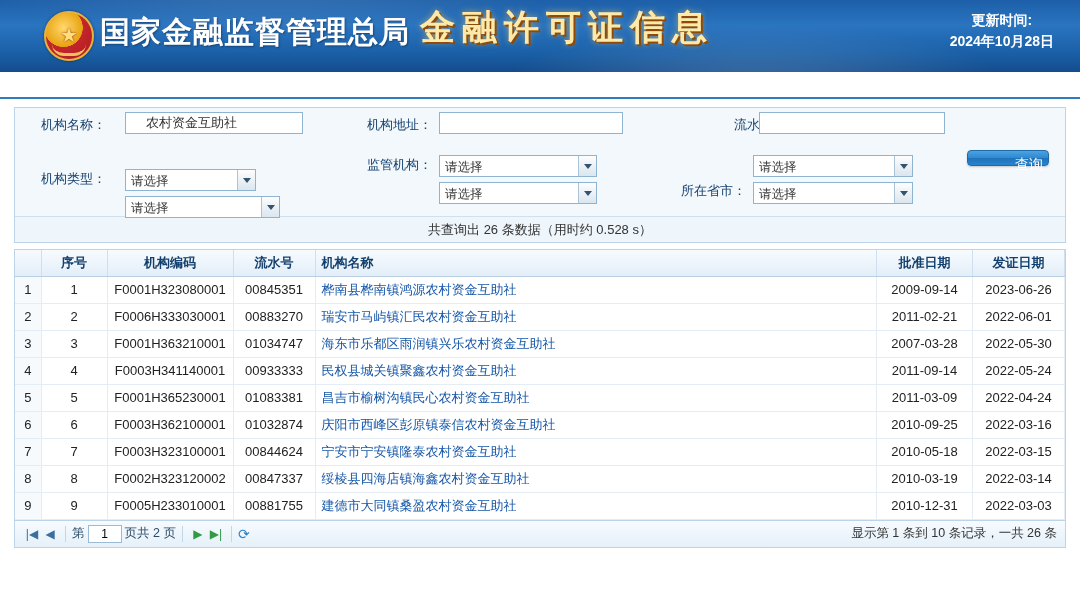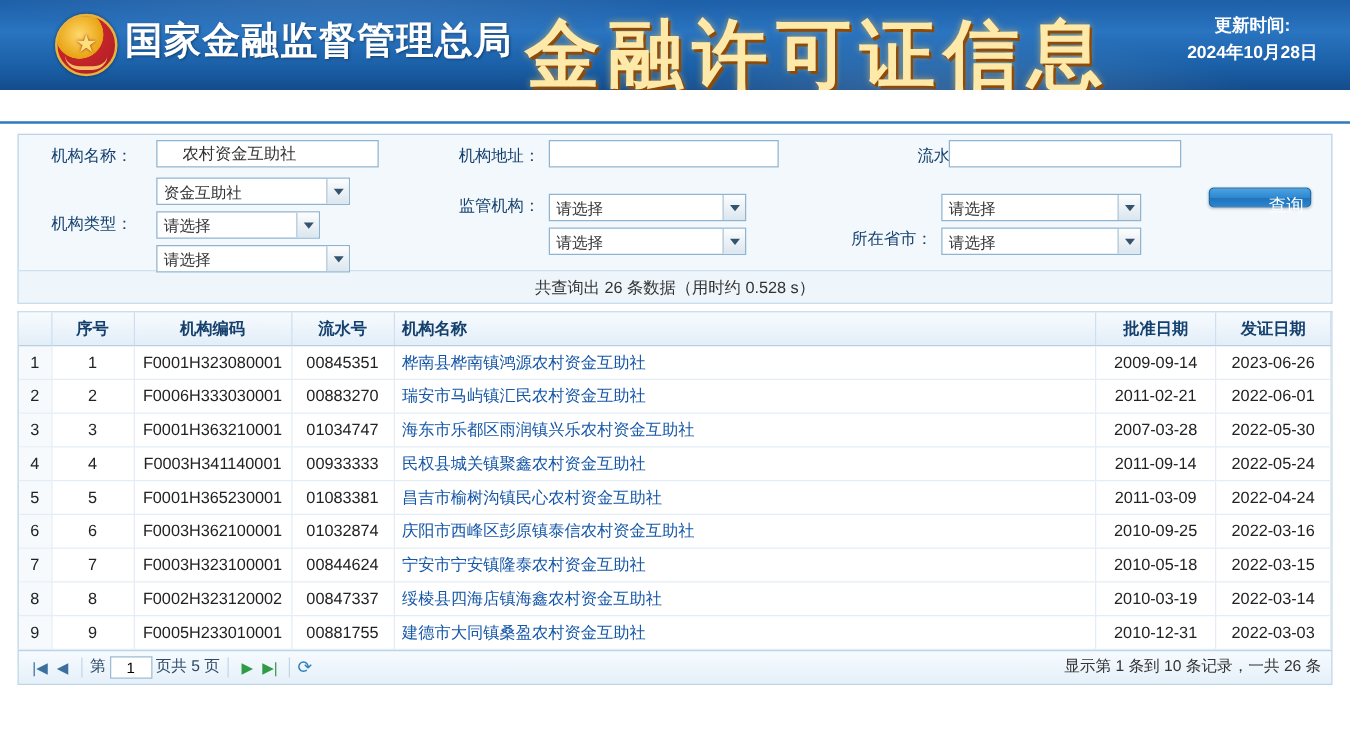--- a/index.html
+++ b/index.html
@@ -61,21 +61,21 @@
     font-size: 30px;
     font-weight: bold;
     color: #ffffff;
     letter-spacing: 1px;
     text-shadow: 1px 1px 2px rgba(0,0,0,0.35);
     font-family: "DejaVu Sans", "Liberation Sans", sans-serif;
   }
   .big-title {
     position: absolute;
     left: 420px; top: 4px;
-    font-size: 60px;
+    font-size: 35px;
     font-weight: bold;
     color: #ffe9a8;
     letter-spacing: 7px;
     text-shadow: 2px 2px 0 #8d4b0b, 0 0 6px rgba(255,200,80,.6);
     font-family: Liberation Sans, sans-serif;
   }
   .update-box {
     position: absolute;
     right: 26px; top: 10px;
     text-align: center;
@@ -308,26 +308,20 @@
       <input class="txt" style="left: 110px; top: 4px; width: 178px;" value="农村资金互助社">
 
       <div class="fld-label" style="left:352px; top:8px;">机构地址：</div>
       <input class="txt" style="left: 424px; top: 4px; width: 184px;" value="">
 
       <div class="fld-label" style="left:680px; top:8px;margin-left:39px;">流水号：</div>
       <input class="txt" style="left: 744px; top: 4px; width: 186px;" value="">
 
       <div class="fld-label" style="left:26px; top:62px;">机构类型：</div>
 
-      <div class="sel" style="left:110px; top:34px; width:155px;">
-        <span>资金互助社</span>
-        <span class="arrow">
-            <i></i>
-          </span>
-      </div>
       <div class="sel" style="left:110px; top:61px; width:131px;">
         <span>请选择</span>
         <span class="arrow">
             <i></i>
           </span>
       </div>
       <div class="sel" style="left:110px; top:88px; width:155px;">
         <span>请选择</span>
         <span class="arrow">
             <i></i>
@@ -465,21 +459,21 @@
       </tbody>
     </table>
   </div>
 
   <div class="pager">
     <span class="nav-ico">|◀</span>
     <span class="nav-ico">◀</span>
     <span class="sepline"></span>
     <span>第</span>
     <input class="pageno" value="1" style="">
-    <span>页共 5 页</span>
+    <span>页共 2 页</span>
     <span class="sepline"></span>
     <span class="nav-ico green">▶</span>
     <span class="nav-ico green">▶|</span>
     <span class="sepline"></span>
     <span class="refresh">⟳</span>
     <span class="right">显示第 1 条到 10 条记录，一共 26 条</span>
   </div>
 
 </div>
 

